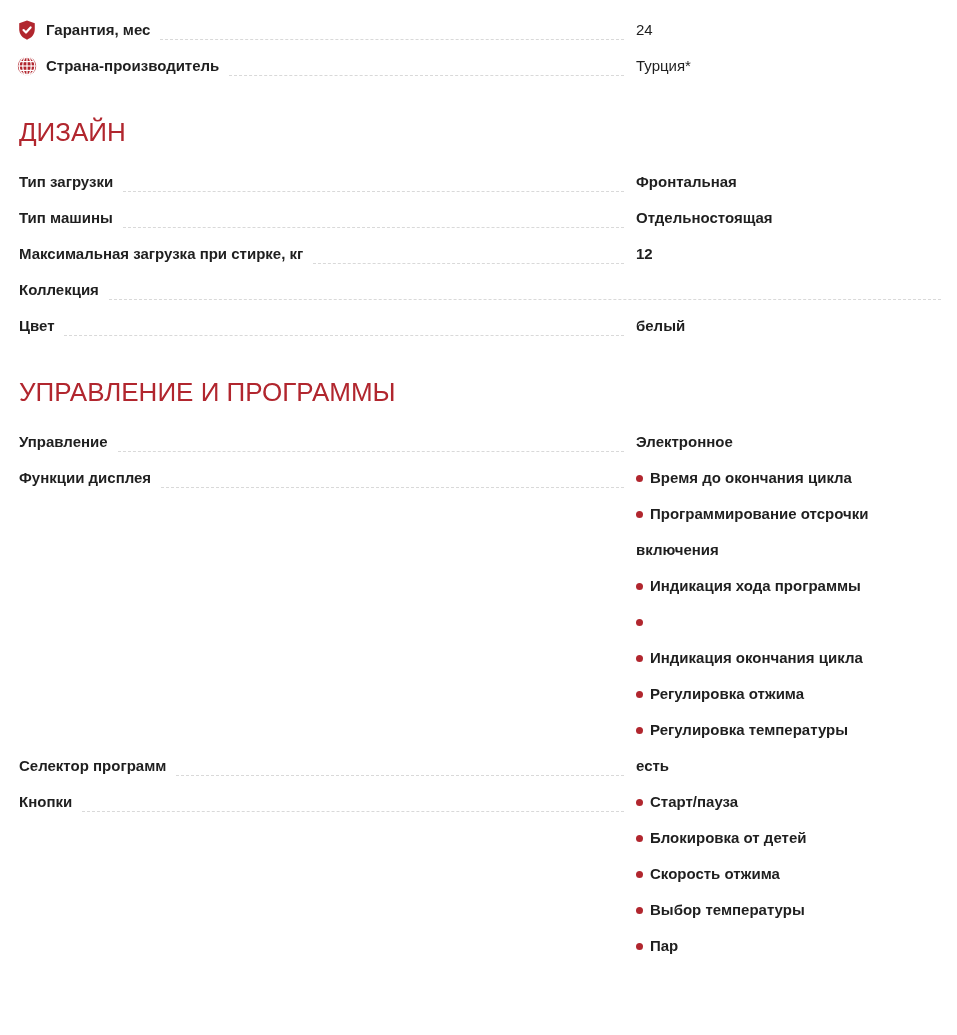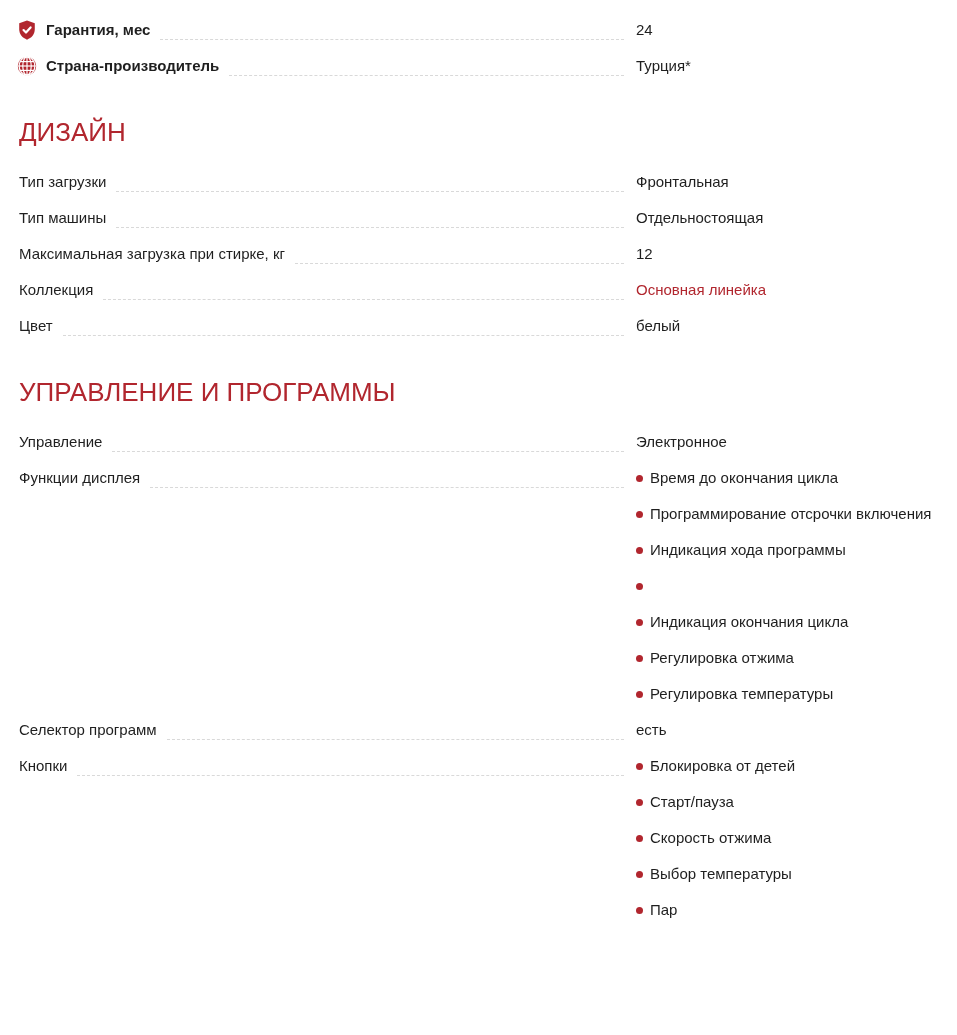--- a/index.html
+++ b/index.html
@@ -52,21 +52,21 @@
   .hl-icon svg { display: block; width: 22px; height: 22px; }
   
   .section-title {
     margin-top: 34px;
     font-size: 26px;
     line-height: 28px;
     font-weight: 400;
     color: var(--accent);
     padding-left: 3px;
   }
-  .section-rows { margin-top: 18px; }
+  .section-rows { margin-top: 18px; font-weight: bold; }
   .section-rows .spec-row { padding-left: 3px; }
   
   .value-link { color: var(--accent); cursor: pointer; text-decoration: none; }
   .list-item { line-height: 36px; }
   .dot {
     display: inline-block;
     width: 7px;
     height: 7px;
     border-radius: 50%;
     background: var(--accent);
@@ -139,21 +139,20 @@
       <span class="leader"></span>
     </div>
     <div class="spec-value">12</div>
   </div>
 
   <div class="spec-row">
     <div class="row-left">
       <span class="spec-label">Коллекция</span>
       <span class="leader"></span>
     </div>
-    <div class="spec-value"><a class="value-link" href="#">Основная линейка</a></div>
   </div>
 
   <div class="spec-row">
     <div class="row-left">
       <span class="spec-label">Цвет</span>
       <span class="leader"></span>
     </div>
     <div class="spec-value">белый</div>
   </div>
 </div>
@@ -191,22 +190,22 @@
     </div>
     <div class="spec-value">есть</div>
   </div>
 
   <div class="spec-row">
     <div class="row-left">
       <span class="spec-label">Кнопки</span>
       <span class="leader"></span>
     </div>
     <div class="spec-value">
+            <div class="list-item"><span class="dot"></span><span>Старт/пауза</span></div>
             <div class="list-item"><span class="dot"></span><span>Блокировка от детей</span></div>
-            <div class="list-item"><span class="dot"></span><span>Старт/пауза</span></div>
             <div class="list-item"><span class="dot"></span><span>Скорость отжима</span></div>
             <div class="list-item"><span class="dot"></span><span>Выбор температуры</span></div>
             <div class="list-item"><span class="dot"></span><span>Пар</span></div>
           </div>
   </div>
 </div>
     </div>
 </div>
 
 </body></html>

